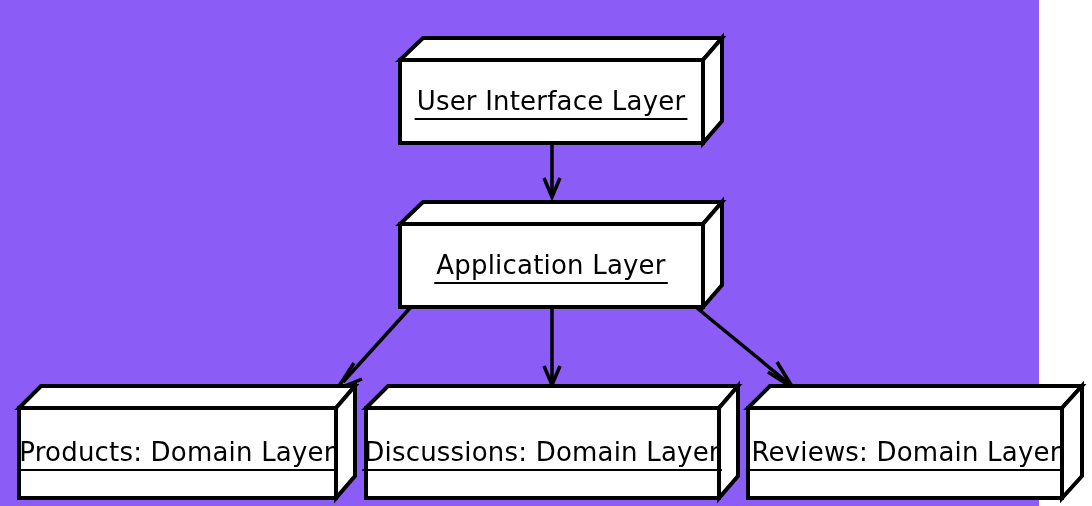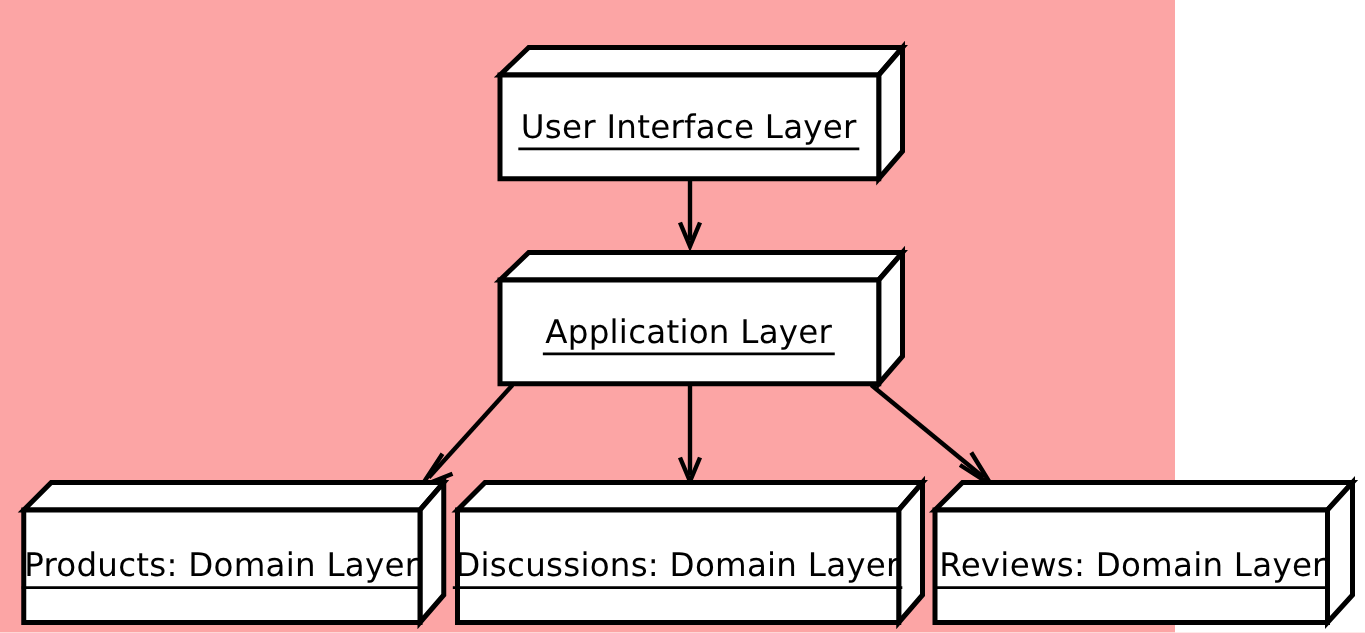--- a/index.html
+++ b/index.html
@@ -8,23 +8,23 @@
     background: #ffffff;
   }
   body {
     width: 1092px;
     height: 506px;
     overflow: hidden;
     font-family: "DejaVu Sans", sans-serif;
   }
   #diagram-root {
     position: relative;
-    width: 940px;
+    width: 1039px;
     height: 506px;
-    background: #fca5a5;
+    background: #8b5cf6;
   }
   #diagram-svg {
     position: absolute;
     left: 0;
     top: 0;
     width: 1092px;
     height: 506px;
     display: block;
   }
   .node-face {

